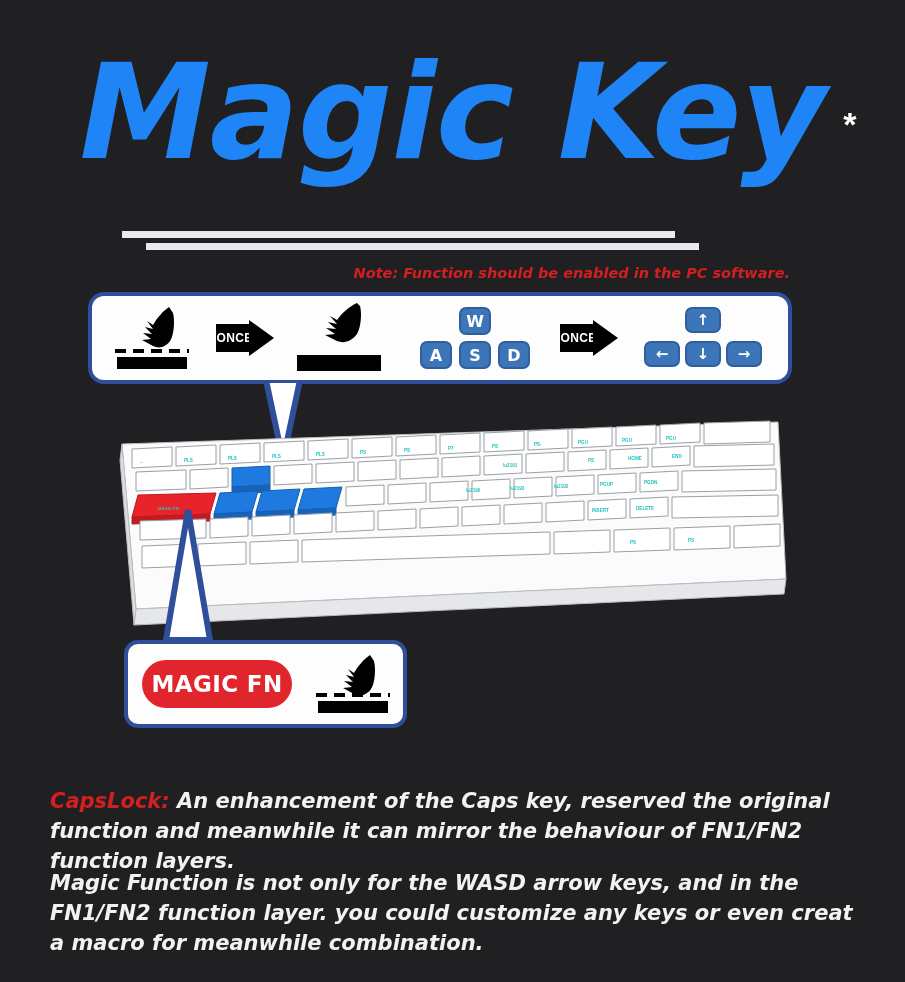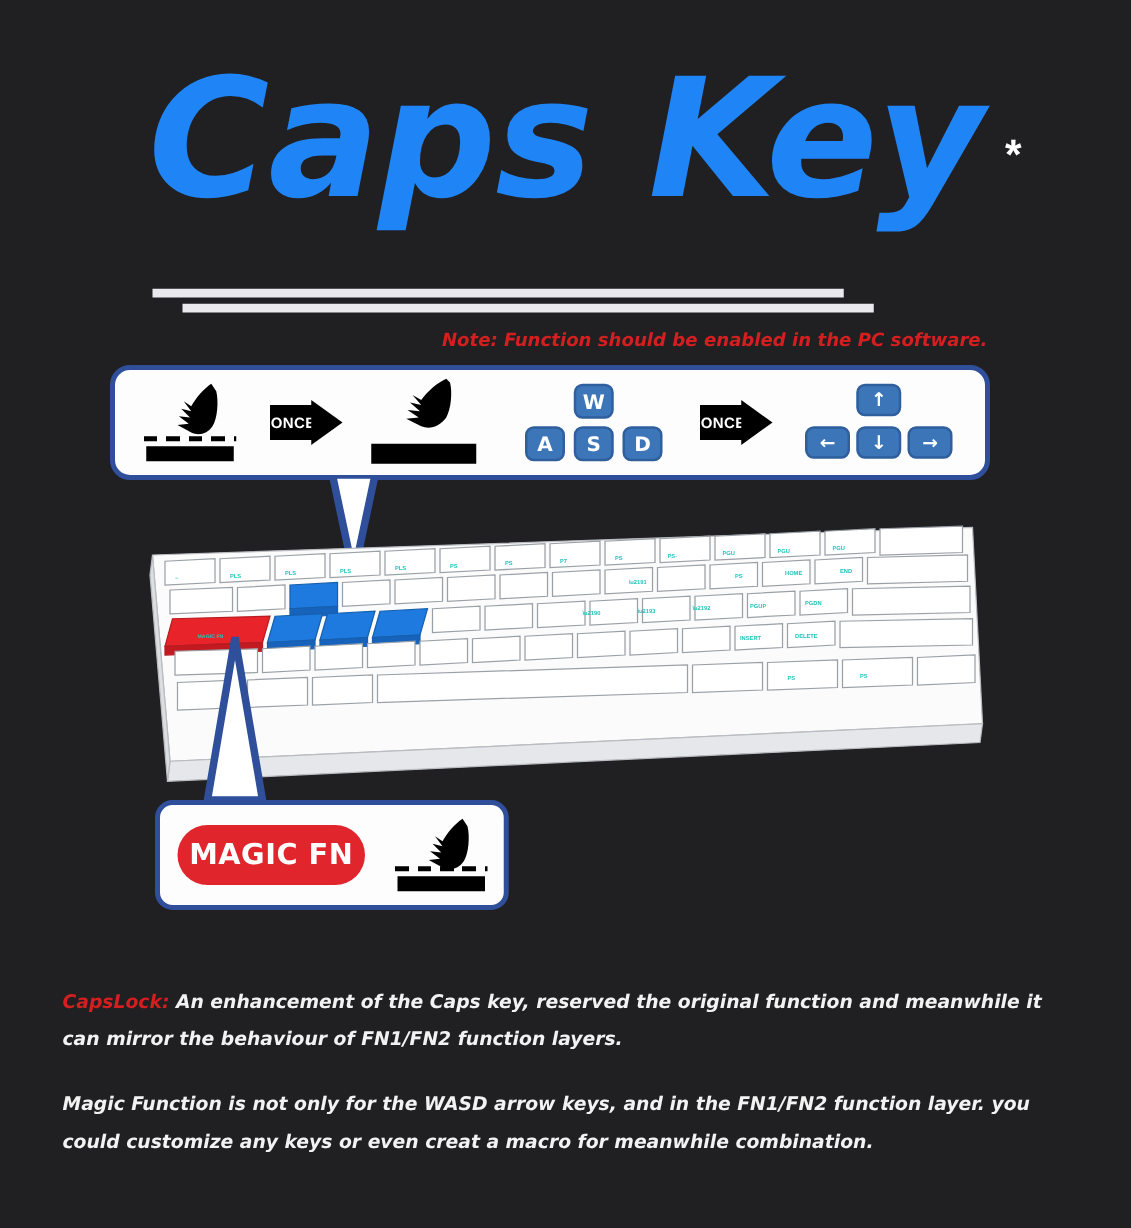--- a/index.html
+++ b/index.html
@@ -130,34 +130,34 @@
     font-family:"DejaVu Sans", sans-serif;
   }
   .fn-icon{margin-left:24px;}
 
   
   .body-text{
     position:absolute;left:50px;width:810px;
     color:#f2f2f2;
     font-family:"DejaVu Sans", sans-serif;
     font-style:italic;font-weight:700;
-    font-size:15px;line-height:30px;
+    font-size:21px;line-height:30px;
   }
   .p1{top:786px;}
   .p2{top:868px;}
   .red{color:#d31f1f;}
 </style>
 </head>
 <body>
 
 <div class="page">
 
   <div class="title-wrap">
     <div class="title">
-      <span>Caps Key</span>
+      <span>Magic Key</span>
       <span class="title-star">*</span>
     </div>
   </div>
 
   <div class="bar bar1"></div>
   <div class="bar bar2"></div>
 
   <div class="note">Note: Function should be enabled in the PC software.</div>
 
   <div class="seq-panel">

